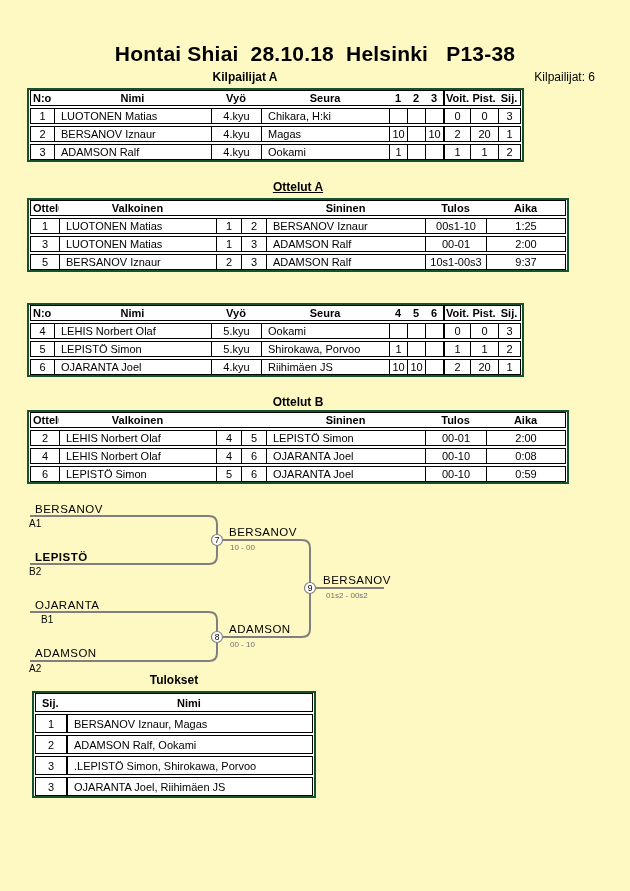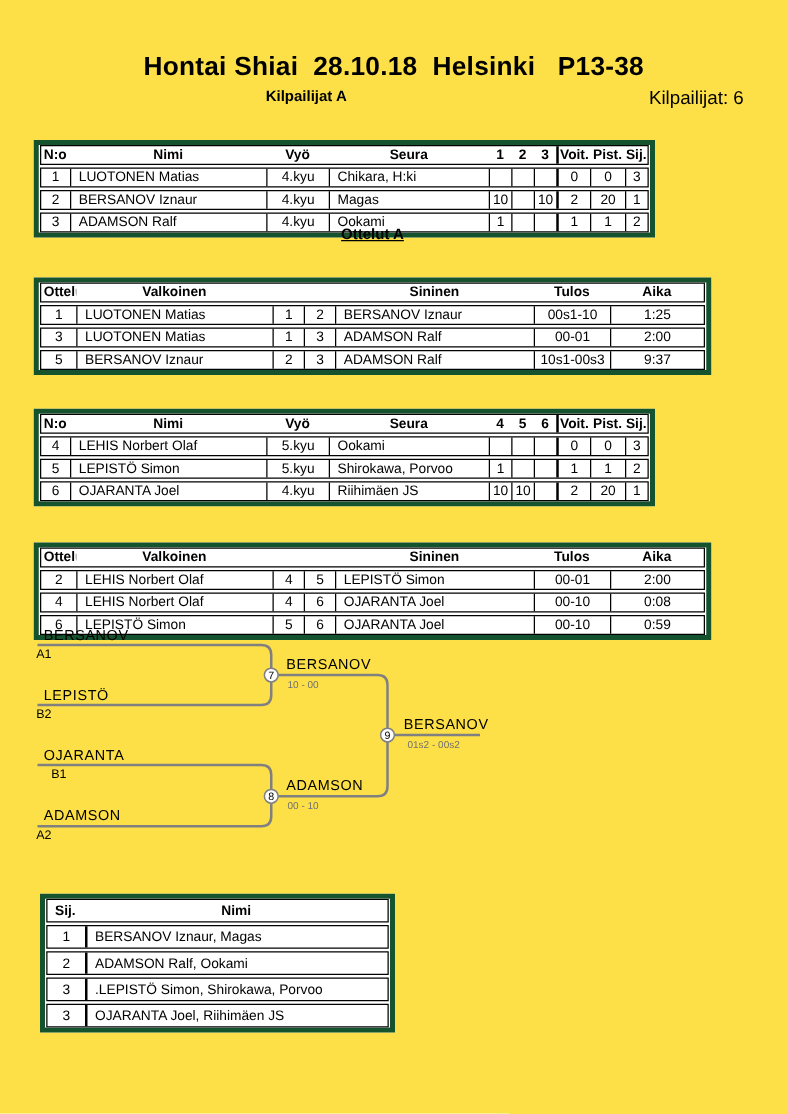--- a/index.html
+++ b/index.html
@@ -1,33 +1,33 @@
 <!DOCTYPE html>
 <html><head>
 <meta charset="utf-8">
 <style>
   html,body { margin:0; padding:0; background:#fff; }
   .page {
-    position:relative; width:630px; height:891px; background:#fde047;
+    position:relative; width:630px; height:891px; background:#fef9c3;
     font-family:"Liberation Sans", sans-serif; color:#000; overflow:hidden;
   }
   .page-title {
     position:absolute; top:42px; left:0; width:630px; text-align:center;
     font-size:21px; font-weight:bold; white-space:pre; letter-spacing:0.2px;
   }
   .sec-title { position:absolute; font-weight:bold; font-size:12px; text-align:center; }
   #stA  { left:27px; top:70px;  width:436px; }
   #stOA { left:27px; top:180px; width:542px;text-decoration:underline; }
   #stB  { left:27px; top:283px; width:436px; }
   #stOB { left:27px; top:395px; width:542px; }
   #stT  { left:32px; top:673px; width:284px; }
-  .count { position:absolute; top:70px; right:35px; font-size:15px; }
-
-  
-  .g-table { position:absolute; border:4px solid #14532d; padding:0 1px; background:#fff; box-sizing:border-box;margin-top:24px; }
+  .count { position:absolute; top:70px; right:35px; font-size:12px; }
+
+  
+  .g-table { position:absolute; border:2px solid #14532d; padding:0 1px; background:#fff; box-sizing:border-box; }
   #tblA  { left:27px; top:88px;  width:497px; }
   #tblOA { left:27px; top:198px; width:542px; }
   #tblB  { left:27px; top:303px; width:497px; }
   #tblOB { left:27px; top:410px; width:542px; }
   #tblT  { left:32px; top:691px; width:284px; }
 
   .g-row { display:flex; height:16px; margin:0 0 2px 0; border:1px solid #000; box-sizing:border-box; background:#fff; }
   .g-row:last-child { margin-bottom:0; }
   .tulok .g-row { height:19px; }
   .cell { display:flex; align-items:center; justify-content:center; font-size:11px;
@@ -53,21 +53,21 @@
   .ott  .g-body .c1, .ott  .g-body .c4,
   .tulok .g-body .c1 { justify-content:flex-start; padding-left:6px; }
 
   
   .bracket-svg { position:absolute; left:0; top:0; pointer-events:none; }
   .bk-name  { position:absolute; font-size:11.5px; letter-spacing:0.5px; white-space:nowrap; }
   .bk-seed  { position:absolute; font-size:10px; white-space:nowrap; }
   .bk-score { position:absolute; font-size:8px; color:#707070; white-space:nowrap; }
   .bk-num   { position:absolute; width:12px; height:12px; text-align:center; font-size:8.5px; line-height:12px; }
   #bk-p1 { left:35px; top:503px; }  #bk-s1 { left:29px; top:518px; }
-  #bk-p2 { left:35px; top:551px; }  #bk-s2 { left:29px; top:566px; }
+  #bk-p2 { left:35px; top:551px;font-weight:bold; }  #bk-s2 { left:29px; top:566px; }
   #bk-p3 { left:35px; top:599px; }  #bk-s3 { left:29px; top:614px;padding-left:12px; }
   #bk-p4 { left:35px; top:647px; }  #bk-s4 { left:29px; top:663px; }
   #bk-w7 { left:229px; top:526px; } #bk-sc7 { left:230px; top:543px; }
   #bk-w8 { left:229px; top:623px; } #bk-sc8 { left:230px; top:640px; }
   #bk-w9 { left:323px; top:574px; } #bk-sc9 { left:326px; top:591px; }
   #bk-n7 { left:211px; top:534px; } #bk-n8 { left:211px; top:631px; } #bk-n9 { left:304px; top:582px; }
 </style>
 </head>
 <body>
 
@@ -213,20 +213,21 @@
         <div class="cell c3">Riihimäen JS</div>
         <div class="cell c4">10</div>
         <div class="cell c5">10</div>
         <div class="cell c6"></div>
         <div class="cell c7">2</div>
         <div class="cell c8">20</div>
         <div class="cell c9">1</div>
       </div>
     </div>
 
+  <div class="sec-title" id="stOB">Ottelut B</div>
   <div class="g-table ott" id="tblOB">
     <div class="g-row g-header">
       <div class="cell c0">Ottelu</div>
       <div class="cell c1">Valkoinen</div>
       <div class="cell c2"></div>
       <div class="cell c3"></div>
       <div class="cell c4">Sininen</div>
       <div class="cell c5">Tulos</div>
       <div class="cell c6">Aika</div>
     </div>
@@ -285,20 +286,21 @@
   <div class="bk-num" id="bk-n7">7</div>
   <div class="bk-name" id="bk-w7">BERSANOV</div>
   <div class="bk-score" id="bk-sc7">10 - 00</div>
   <div class="bk-num" id="bk-n8">8</div>
   <div class="bk-name" id="bk-w8">ADAMSON</div>
   <div class="bk-score" id="bk-sc8">00 - 10</div>
   <div class="bk-num" id="bk-n9">9</div>
   <div class="bk-name" id="bk-w9">BERSANOV</div>
   <div class="bk-score" id="bk-sc9">01s2 - 00s2</div>
 
+  <div class="sec-title" id="stT">Tulokset</div>
   <div class="g-table tulok" id="tblT">
     <div class="g-row g-header">
       <div class="cell c0">Sij.</div>
       <div class="cell c1">Nimi</div>
     </div>
   <div class="g-row g-body">
         <div class="cell c0">1</div>
         <div class="cell c1">BERSANOV Iznaur, Magas</div>
       </div>
       <div class="g-row g-body">

